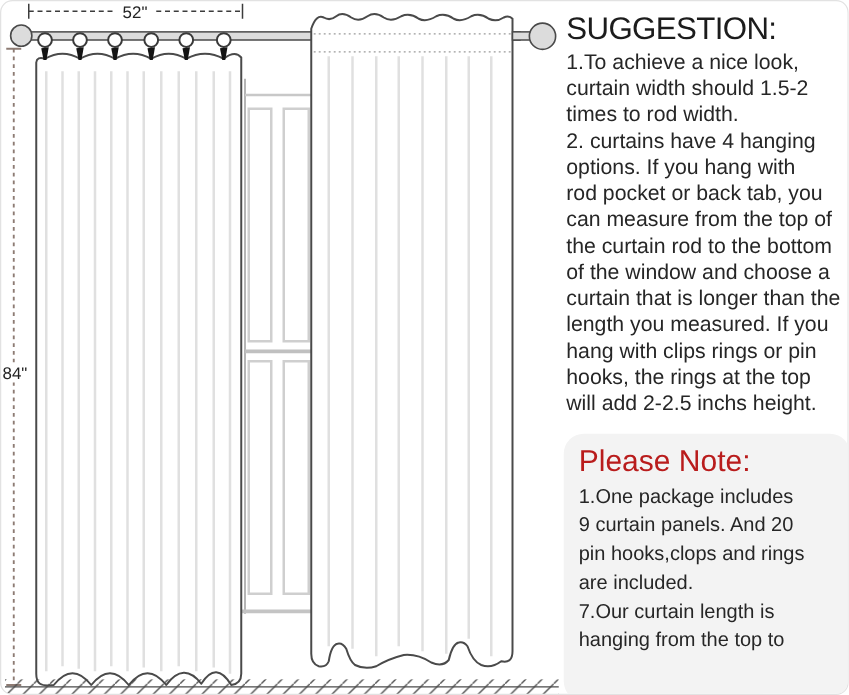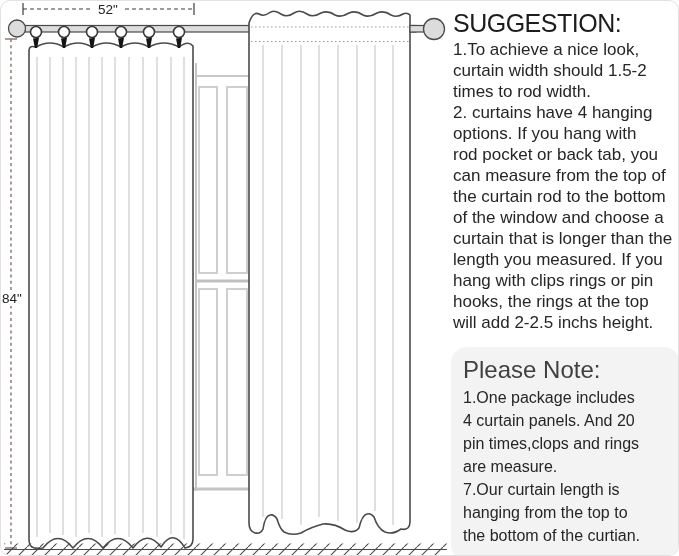--- a/index.html
+++ b/index.html
@@ -4,21 +4,21 @@
 <style>
   html,body{margin:0;padding:0;background:#ffffff;}
   #page{position:relative;width:679px;height:556px;background:#ffffff;overflow:hidden;
         font-family:"Liberation Sans",sans-serif;border:1px solid #e2e2e2;border-radius:10px;box-sizing:border-box;}
   #diagram{position:absolute;left:0;top:0;}
   .text-col{position:absolute;left:452px;top:7px;width:230px;color:#222;}
   .sug-title{font-size:25px;line-height:31px;letter-spacing:-0.5px;color:#1c1c1c;white-space:nowrap;}
   .sug-line{font-size:17px;line-height:21px;white-space:nowrap;color:#262626;}
   .note-box{position:absolute;left:450px;top:346px;width:229px;height:214px;background:#f3f3f3;
             border-radius:16px;box-sizing:border-box;padding:7px 0 0 12px;color:#222;}
-  .note-title{font-size:24px;line-height:32px;color:#404040;white-space:nowrap;}
+  .note-title{font-size:24px;line-height:32px;color:#b91c1c;white-space:nowrap;}
   .note-line{font-size:16px;line-height:23px;white-space:nowrap;color:#262626;}
 </style>
 </head>
 <body>
 
 <div id="page">
 
   <svg id="diagram" width="455" height="556" viewBox="0 0 455 556" xmlns="http://www.w3.org/2000/svg">
     <defs>
       <pattern id="hatch" width="13" height="13" patternUnits="userSpaceOnUse">
@@ -144,21 +144,20 @@
     <div class="sug-line">curtain that is longer than the</div>
     <div class="sug-line">length you measured. If you</div>
     <div class="sug-line">hang with clips rings or pin</div>
     <div class="sug-line">hooks, the rings at the top</div>
     <div class="sug-line">will add 2-2.5 inchs height.</div>
   </div>
 
   <div class="note-box">
     <div class="note-title">Please Note:</div>
     <div class="note-line">1.One package includes</div>
-    <div class="note-line">4 curtain panels. And 20</div>
-    <div class="note-line">pin times,clops and rings</div>
-    <div class="note-line">are measure.</div>
+    <div class="note-line">9 curtain panels. And 20</div>
+    <div class="note-line">pin hooks,clops and rings</div>
+    <div class="note-line">are included.</div>
     <div class="note-line">7.Our curtain length is</div>
     <div class="note-line">hanging from the top to</div>
-    <div class="note-line">the bottom of the curtian.</div>
   </div>
 
 </div>
 
 </body></html>

